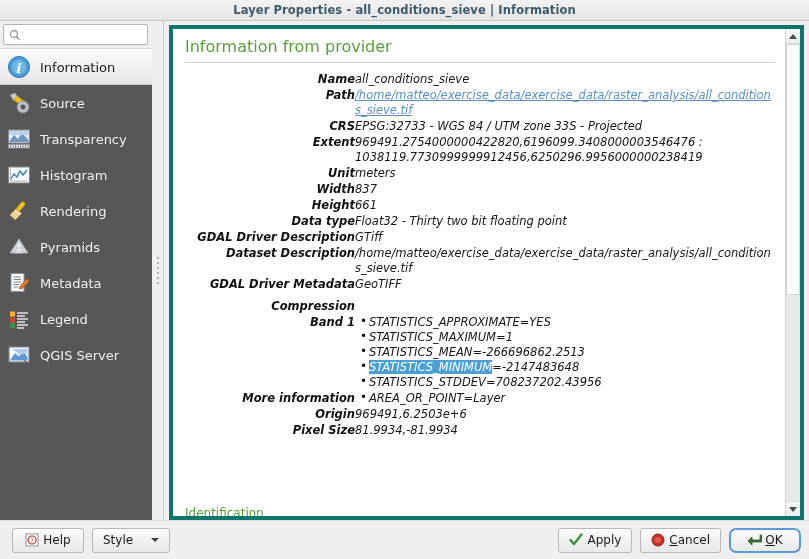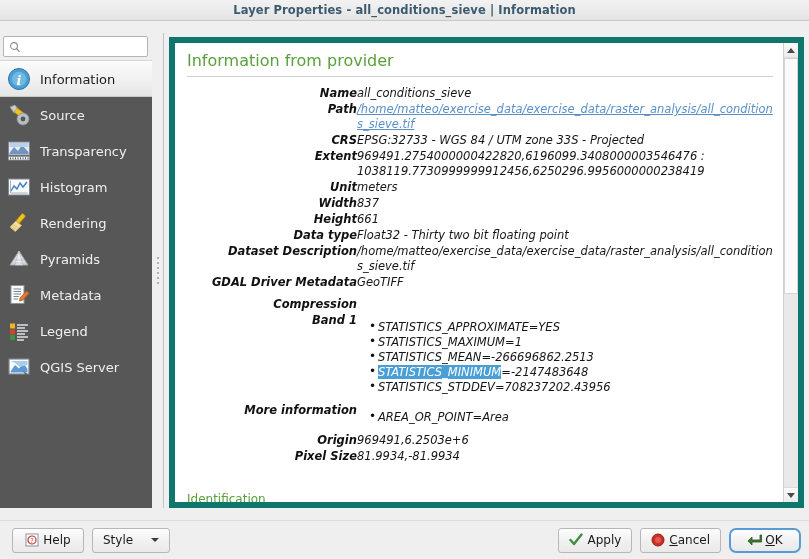--- a/index.html
+++ b/index.html
@@ -15,21 +15,20 @@
     font-size: 12px;
     color: #1a1a1a;
   }
   .window {
     position: relative;
     width: 809px;
     height: 559px;
     background: #efefef;
     display: flex;
     flex-direction: column;
-    gap: 12px;
   }
 
   
   .titlebar {
     height: 20px;
     min-height: 20px;
     background: linear-gradient(to bottom, #f2f2f2 0%, #e4e4e4 100%);
     border-bottom: 1px solid #c8c8c8;
     display: flex;
     align-items: center;
@@ -150,21 +149,21 @@
     flex-direction: column;
     background: #efefef;
     padding: 4px 5px 0 5px;
     box-sizing: border-box;
     overflow: hidden;
   }
   .scroll-frame {
     flex: 1;
     display: flex;
     background: #ffffff;
-    border: 6px solid #0f766e;
+    border: 4px solid #0f766e;
     overflow: hidden;
     position: relative;
   }
   .scroll-content {
     flex: 1;
     padding: 8px 10px 0 12px;
     overflow: hidden;
     position: relative;
   }
 
@@ -201,21 +200,21 @@
   td.v {
     color: #161616;
     word-break: break-word;
   }
   .link {
     color: #5a8fc8;
     text-decoration: underline;
     cursor: pointer;
   }
   ul.bullets {
-    margin: 7px;
+    margin: 0;
     padding: 0 0 0 14px;
     list-style: none;
   }
   ul.bullets li {
     position: relative;
     line-height: 15px;
     font-size: 11.5px;
   }
   ul.bullets li:before {
     content: "\2022";
@@ -533,20 +532,24 @@
               </tr>
               <tr>
                 <td class="k">Height</td>
                 <td class="v">661</td>
               </tr>
               <tr>
                 <td class="k">Data type</td>
                 <td class="v">Float32 - Thirty two bit floating point</td>
               </tr>
               <tr>
+                <td class="k">GDAL Driver Description</td>
+                <td class="v">GTiff</td>
+              </tr>
+              <tr>
                 <td class="k">Dataset Description</td>
                 <td class="v">/home/matteo/exercise_data/exercise_data/raster_analysis/all_conditions_sieve.tif</td>
               </tr>
               <tr>
                 <td class="k">GDAL Driver Metadata</td>
                 <td class="v">GeoTIFF</td>
               </tr>
               <tr>
                 <td class="k" style="padding-top:6px">Compression</td>
                 <td class="v" style="padding-top:6px"></td>
@@ -562,21 +565,21 @@
                     <li><span class="sel">STATISTICS_MINIMUM</span><span>=-2147483648</span></li>
                     <li><span>STATISTICS_STDDEV=708237202.43956</span></li>
                   </ul>
                 </td>
               </tr>
 
               <tr>
                 <td class="k">More information</td>
                 <td class="v">
                   <ul class="bullets">
-                    <li><span>AREA_OR_POINT=Area</span></li>
+                    <li><span>AREA_OR_POINT=Layer</span></li>
                   </ul>
                 </td>
               </tr>
 
               <tr>
                 <td class="k">Origin</td>
                 <td class="v">969491,6.2503e+6</td>
               </tr>
               <tr>
                 <td class="k">Pixel Size</td>

